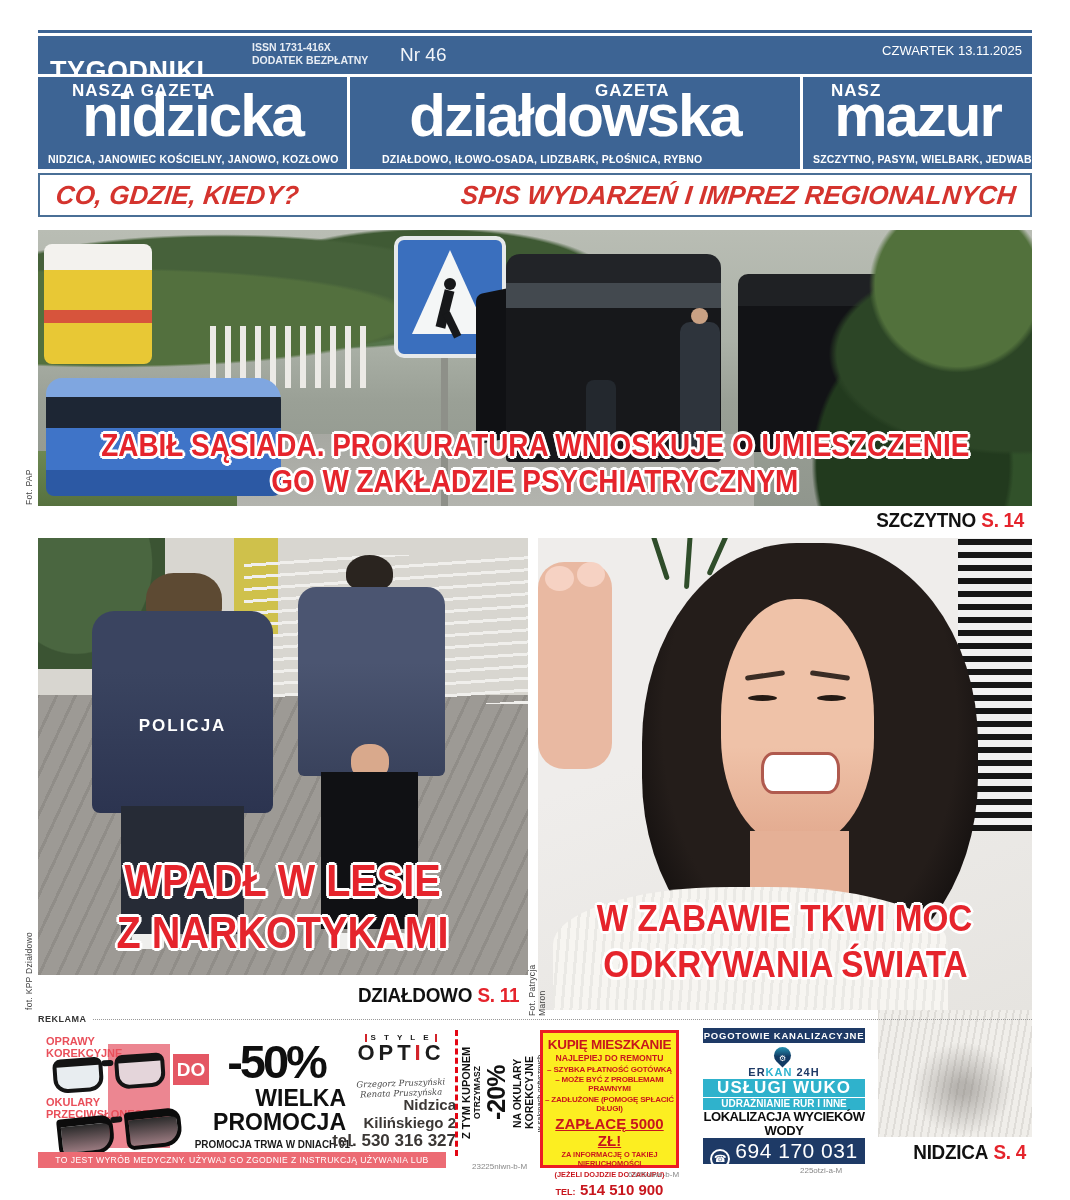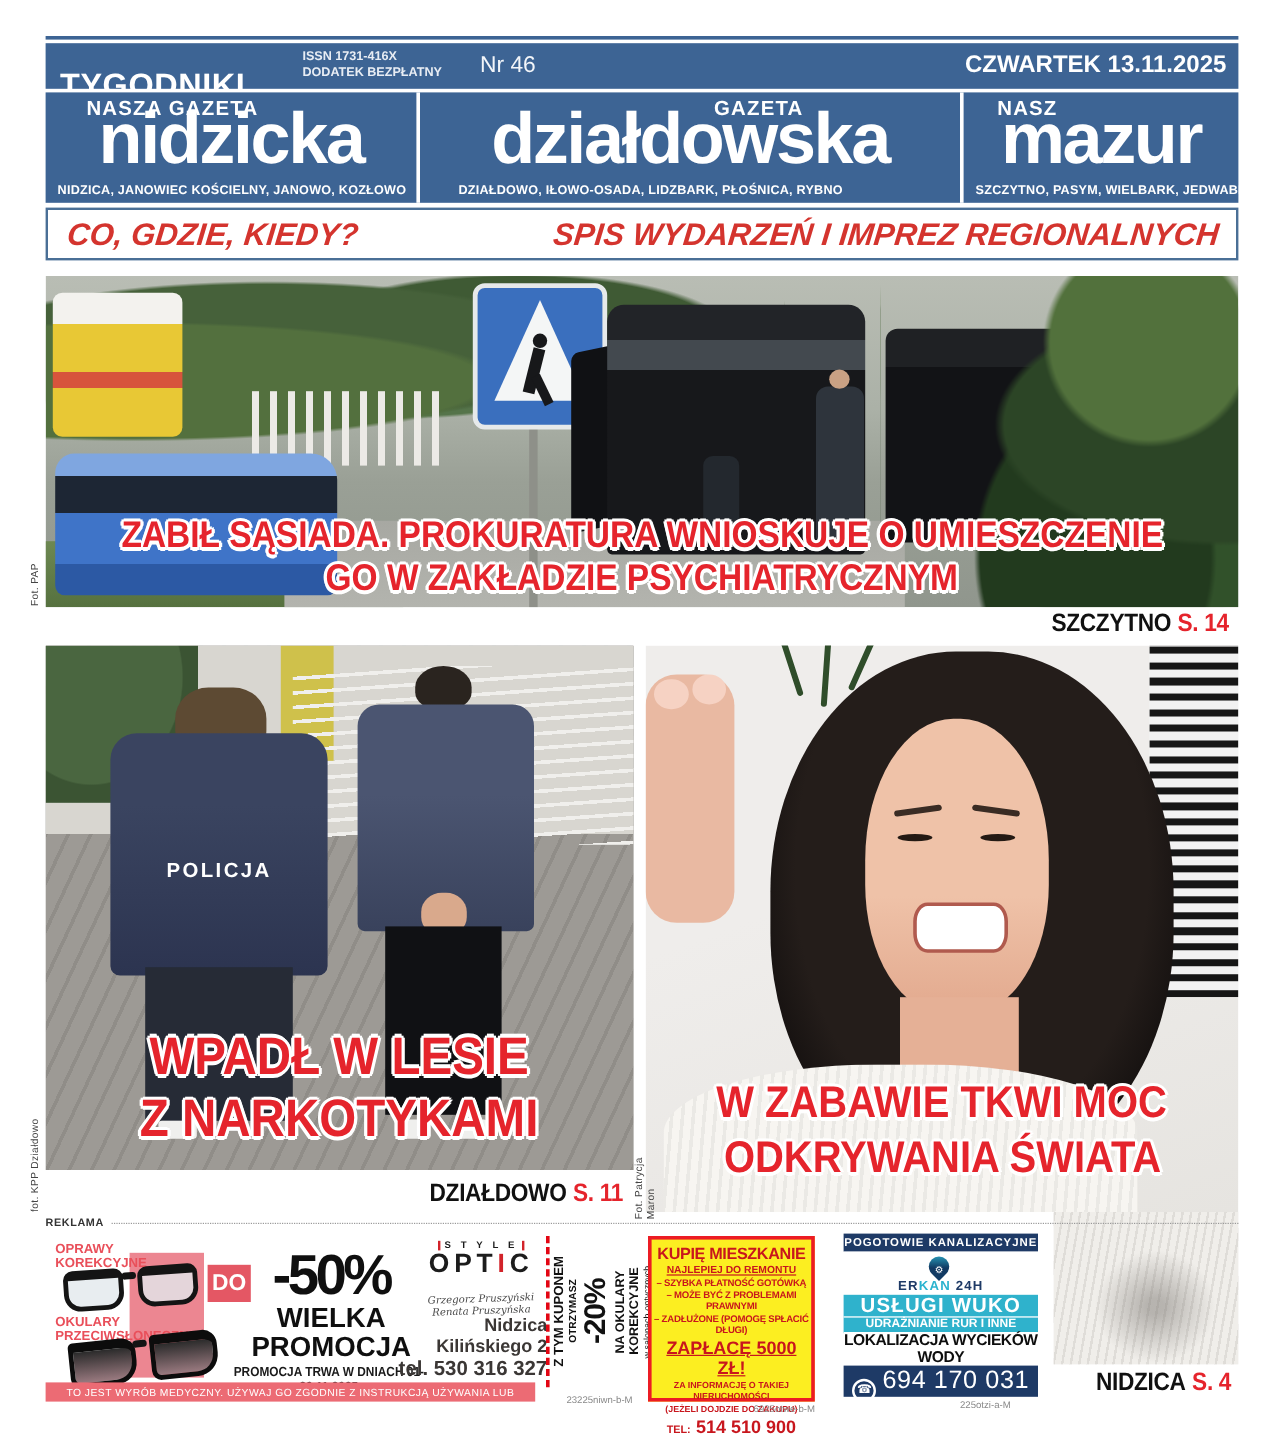--- a/index.html
+++ b/index.html
@@ -8,21 +8,21 @@
   .abs{position:absolute;}
   .blue{background:#3d6494;}
   .condense{display:inline-block;transform:scaleX(0.9);transform-origin:center;}
 
   
   .topbar{left:38px;top:36px;width:994px;height:38px;color:#fff;}
   .toprule{left:38px;top:30px;width:994px;height:3px;background:#3d6494;}
   .brand{left:12px;top:20px;font-size:27px;font-weight:800;letter-spacing:.5px;}
   .issnblk{left:214px;top:5px;font-size:10.5px;font-weight:600;line-height:13px;color:#e8edf4;}
   .issueno{left:362px;top:8px;font-size:19px;font-weight:500;color:#f2f5f9;}
-  .dateblk{right:10px;top:7px;font-size:20px;font-weight:700;}
+  .dateblk{right:10px;top:7px;font-size:13px;font-weight:400;}
 
   
   .mastband{left:38px;top:77px;width:994px;height:92px;background:#3d6494;}
   .sep{position:absolute;top:0;width:3px;height:92px;background:#fff;}
   .mh{position:absolute;top:0;height:92px;color:#fff;}
   .kicker{position:absolute;top:4px;font-size:17px;font-weight:800;letter-spacing:1px;}
   .bigname{position:absolute;top:8px;width:100%;text-align:center;font-size:60px;font-weight:800;letter-spacing:-2px;line-height:62px;}
   .towns{position:absolute;bottom:4px;left:10px;right:6px;font-size:10.5px;font-weight:700;letter-spacing:.2px;white-space:nowrap;}
 
   
@@ -126,21 +126,21 @@
   
   .optic{left:38px;top:1030px;width:420px;height:138px;background:#fff;}
   .redlab{color:#e94f5a;font-weight:800;font-size:11px;line-height:12px;white-space:pre-line;}
   .pinkblk{left:70px;top:14px;width:62px;height:104px;background:#ec8691;}
   .glasses{position:absolute;}
   .lens{position:absolute;border:4px solid #141414;border-top-width:8px;border-radius:8px 8px 14px 14px;background:rgba(226,232,236,.8);width:42px;height:22px;}
   .lens.sun{background:linear-gradient(180deg,#2b2b2b,#9a7a80);border-color:#0c0c0c;border-radius:4px 12px 18px 8px;width:48px;height:26px;}
   .bridge{position:absolute;width:12px;height:6px;background:#141414;border-radius:3px;}
   .dobox{left:135px;top:24px;width:36px;height:31px;background:#e45764;color:#fff;font-weight:800;font-size:19px;text-align:center;line-height:31px;}
   .disc50{left:170px;top:4px;width:136px;text-align:center;font-size:47px;font-weight:800;letter-spacing:-3px;color:#0f0f0f;}
-  .promo{left:168px;top:56px;width:140px;text-align:center;font-size:23px;font-weight:800;line-height:24px;color:#0f0f0f;white-space:pre-line;}
+  .promo{left:168px;top:56px;width:140px;text-align:right;font-size:23px;font-weight:800;line-height:24px;color:#0f0f0f;white-space:pre-line;}
   .dates{left:146px;top:108px;width:180px;text-align:center;font-size:11px;font-weight:800;color:#1a1a1a;}
   .optic-logo{left:316px;top:3px;width:94px;text-align:center;color:#1c1c1c;}
   .logo-top{font-size:8px;font-weight:700;letter-spacing:3px;}
   .logo-top .bar{display:inline-block;width:2px;height:8px;background:#d2232a;margin:0 3px;vertical-align:middle;}
   .logo-main{font-size:22px;font-weight:600;letter-spacing:4px;line-height:22px;}
   .logo-main .idot{color:#d2232a;}
   .signature{left:314px;top:48px;width:98px;text-align:center;font-size:8.5px;font-style:italic;color:#4a4a4a;font-family:"DejaVu Serif",serif;line-height:10px;transform:rotate(-2deg);}
   .addr{right:2px;top:66px;width:150px;text-align:right;color:#3b3735;font-weight:800;line-height:18px;}
   .addr .a1{font-size:15px;} .addr .a2{font-size:15px;} .addr .a3{font-size:17px;}
   .disclaimer{left:0;bottom:0;width:408px;height:16px;background:#ec6b74;color:#fff;font-size:8.6px;letter-spacing:.4px;text-align:center;line-height:16px;}
@@ -152,21 +152,21 @@
   .cp-l2{font-size:8.5px;font-weight:700;}
   .cp-disc{font-size:25px;font-weight:800;letter-spacing:-1px;}
   .cp-l3{font-size:10.5px;font-weight:800;}
   .cp-l4{font-size:7.5px;}
   .cp-l5{font-size:7.5px;letter-spacing:2px;font-weight:600;}
   .adcode{font-size:8px;color:#888;}
 
   
   .yellow{left:540px;top:1030px;width:133px;height:128px;background:#fcee21;border:3px solid #ec1c24;text-align:center;color:#c8161d;padding-top:4px;}
   .y-title{font-size:13.5px;font-weight:800;letter-spacing:-.3px;}
-  .y-sub{font-size:8.6px;font-weight:800;text-decoration:underline;margin-top:1px;}
+  .y-sub{font-size:8.6px;font-weight:800;margin-top:1px;}
   .y-b{font-size:8px;font-weight:800;margin-top:1.5px;letter-spacing:-.2px;}
   .y-pay{font-size:15px;font-weight:800;margin-top:2px;text-decoration:underline;}
   .y-info{font-size:7.4px;font-weight:800;margin-top:1.5px;}
   .y-tel{margin-top:2px;font-weight:800;}
   .y-tel .lab{font-size:9px;} .y-tel .num{font-size:15px;}
 
   
   .wuko{left:703px;top:1028px;width:162px;height:136px;background:#fff;}
   .w-row{position:absolute;left:0;width:100%;text-align:center;color:#fff;}
   .w-hdr{top:0;height:15px;background:#1e3a66;font-size:9.5px;font-weight:800;letter-spacing:.8px;line-height:15px;}

